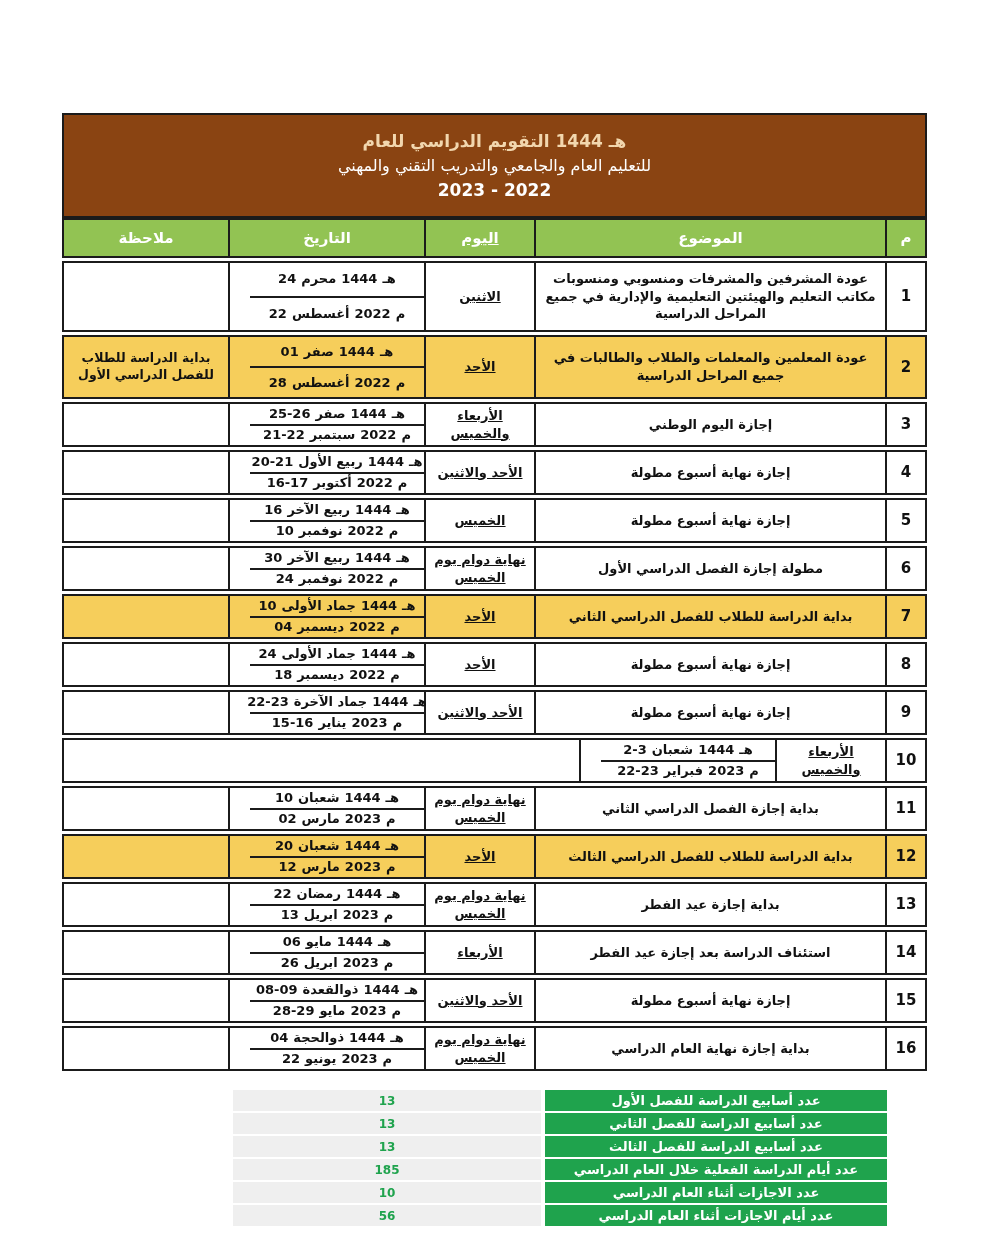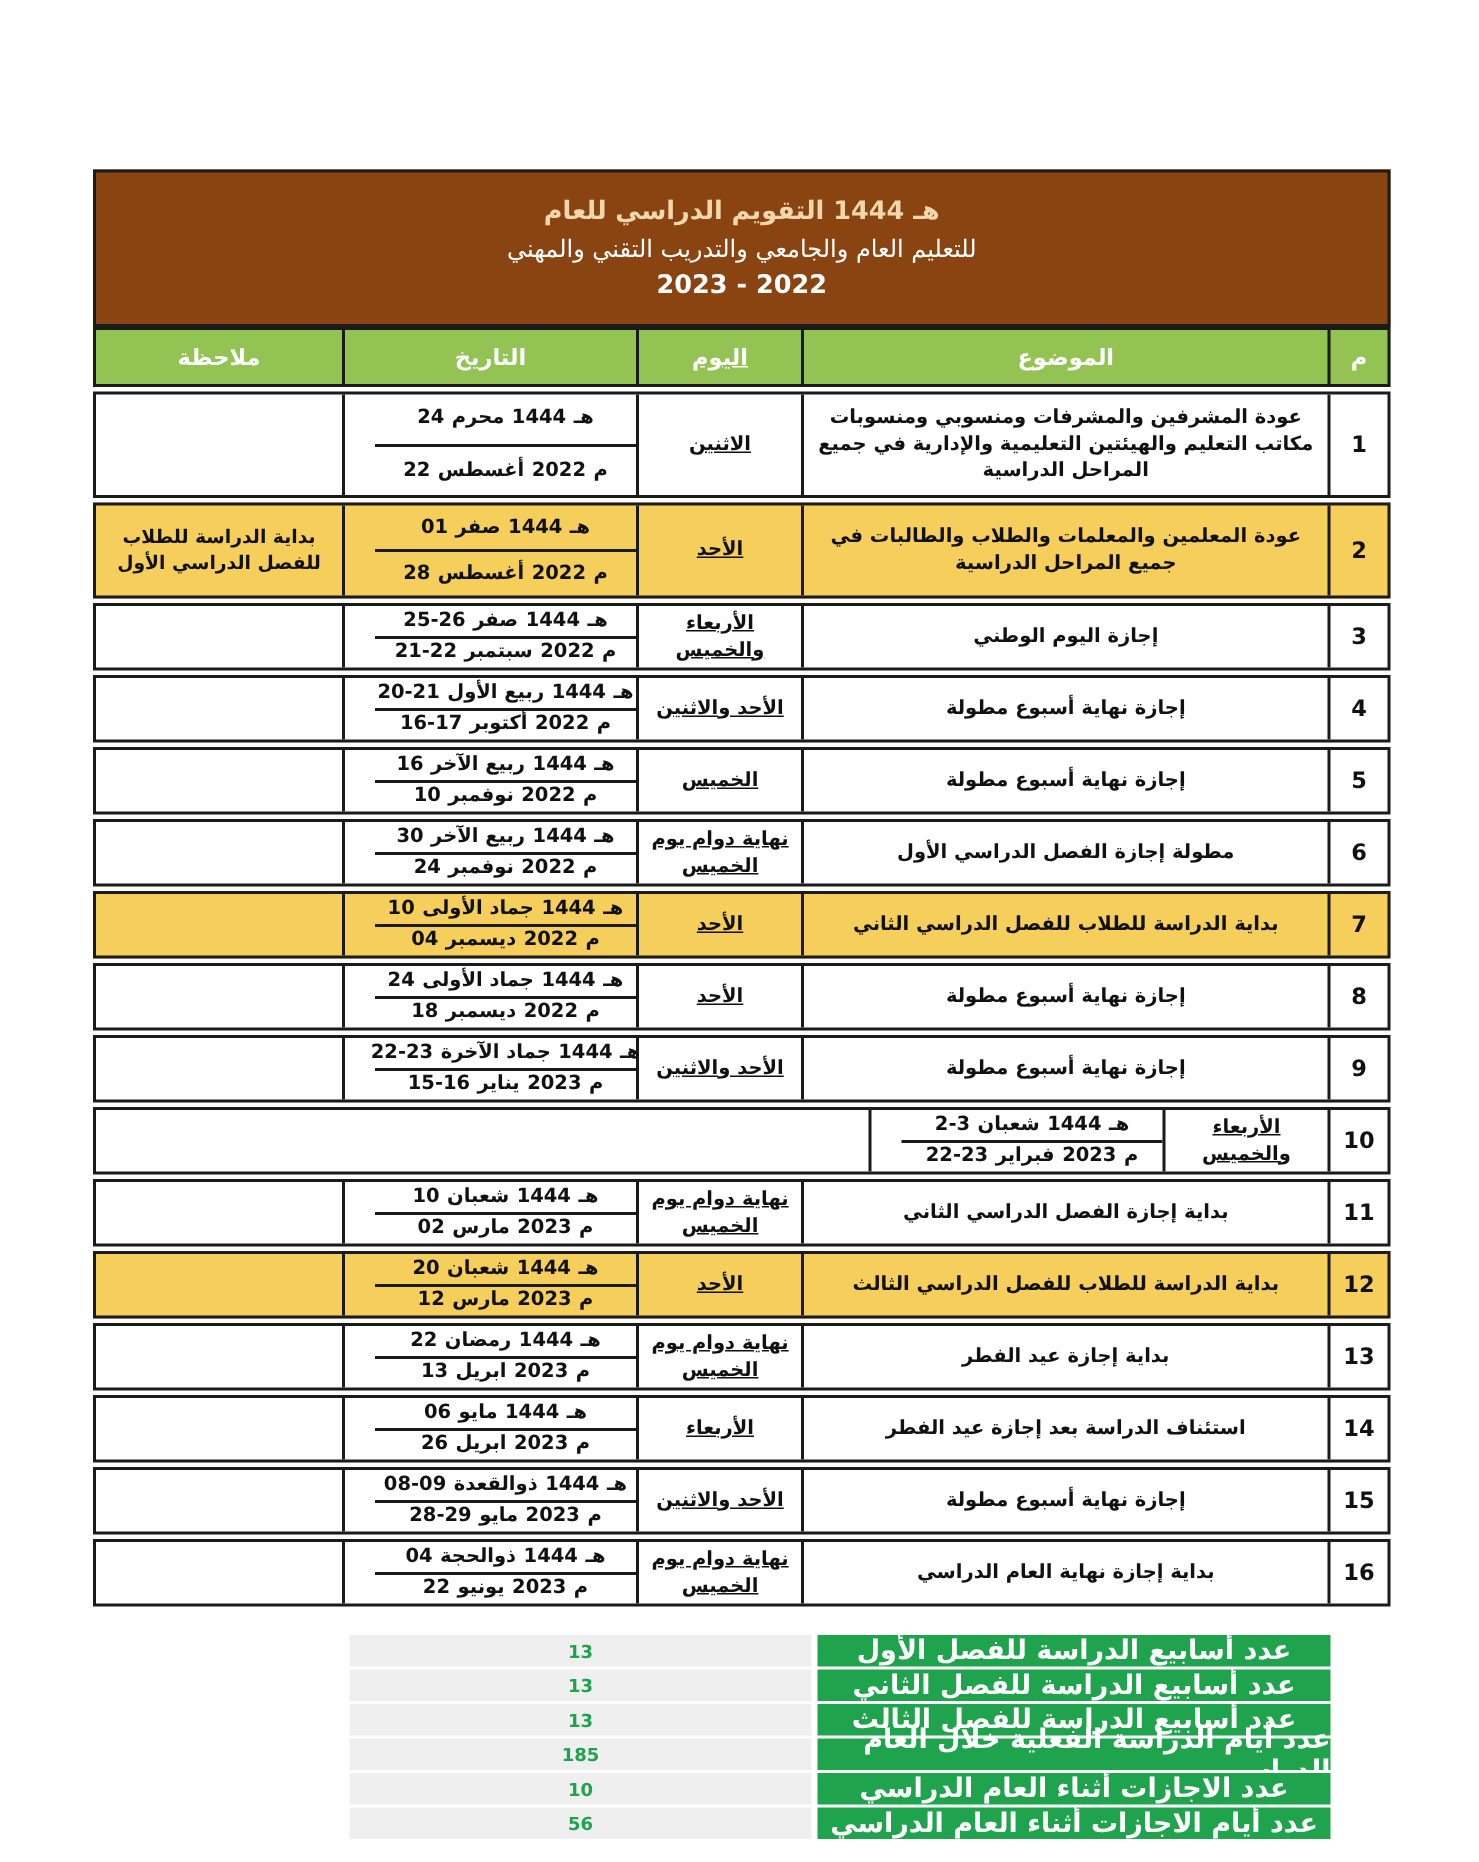--- a/index.html
+++ b/index.html
@@ -57,21 +57,21 @@
   .summary { margin-top: 19px; margin-left: 171px; width: 654px; }
   .s-row { display:flex; height: 21px; margin-bottom: 2px; direction: ltr; }
   .s-value {
     width: 308px; background:#EFEFEF; color:#1FA34D;
     display:flex; align-items:center; justify-content:center;
     font-weight:bold; font-size:12px;
   }
   .s-label {
     flex:1; margin-left:4px; background:#1FA34D; color:#ffffff;
     display:flex; align-items:center; justify-content:center;
-    font-weight:bold; font-size:18px; direction:rtl;
+    font-weight:bold; font-size:13px; direction:rtl;
   }
 </style>
 </head>
 <body>
 
 <div class="main">
 
   <div class="banner">
     <div class="line1">
       <span dir="rtl">التقويم الدراسي للعام</span>

